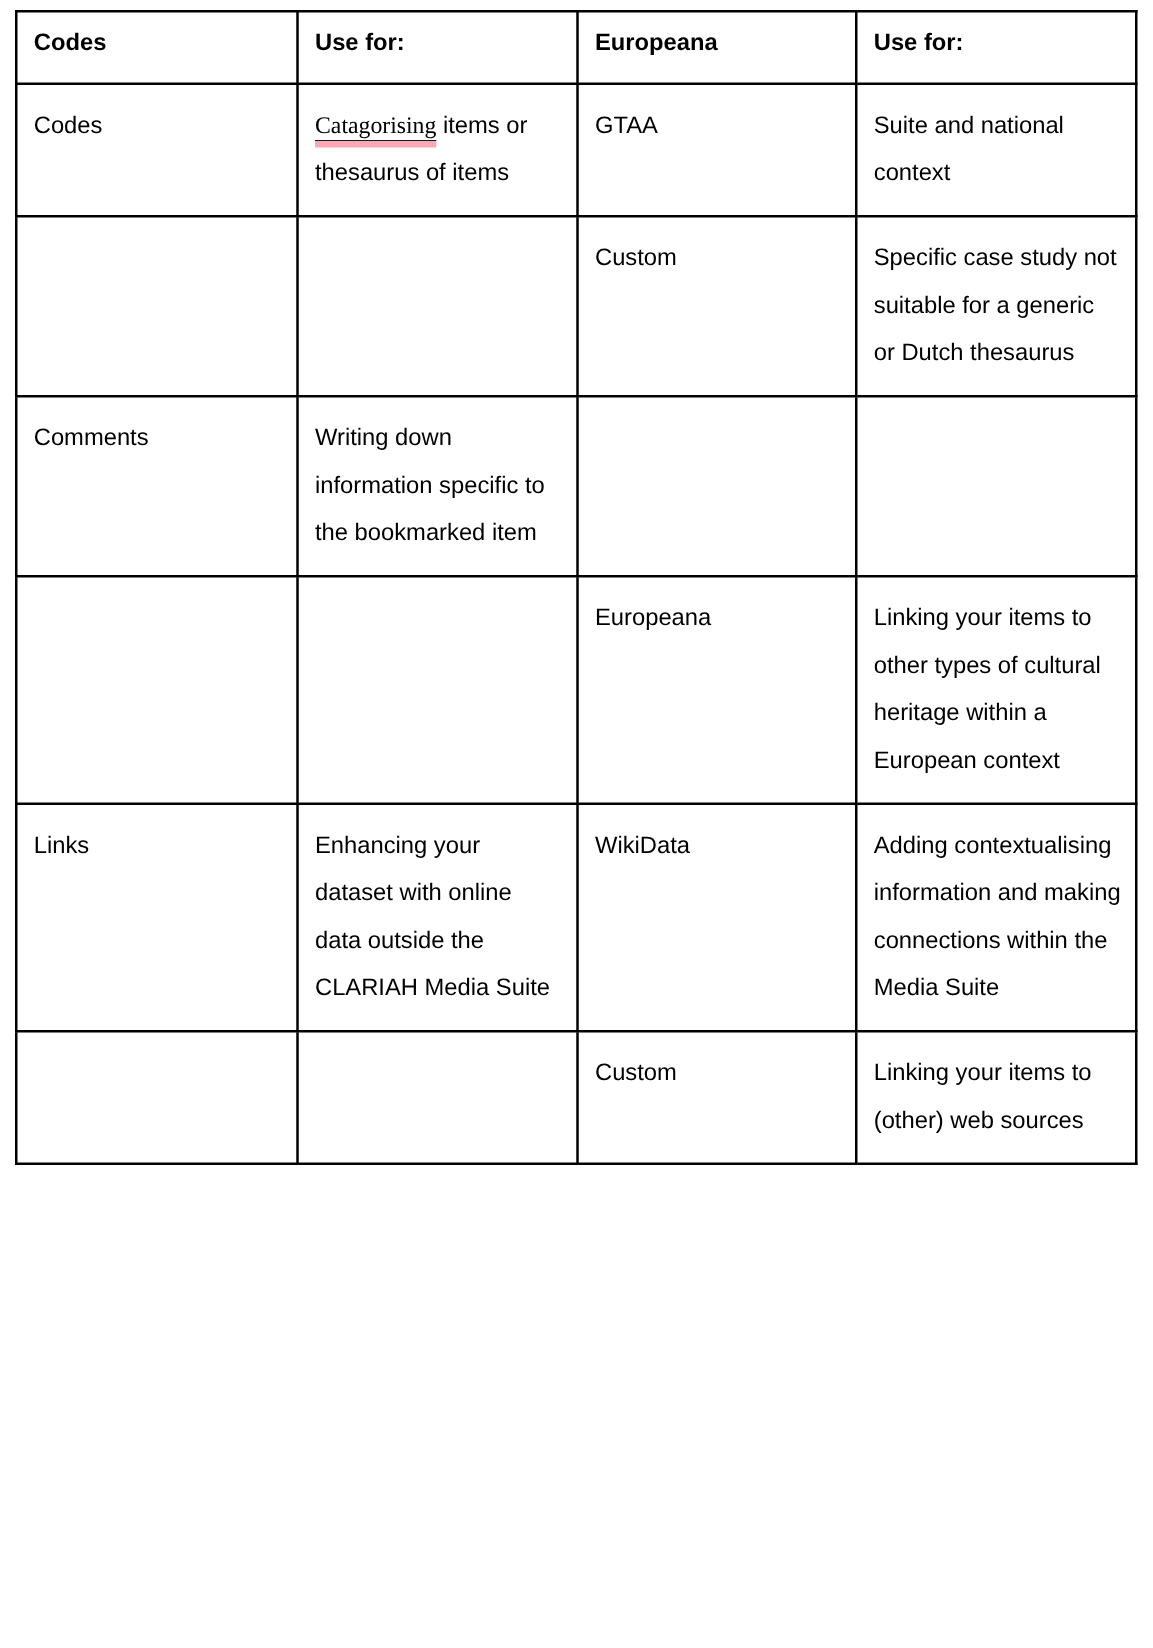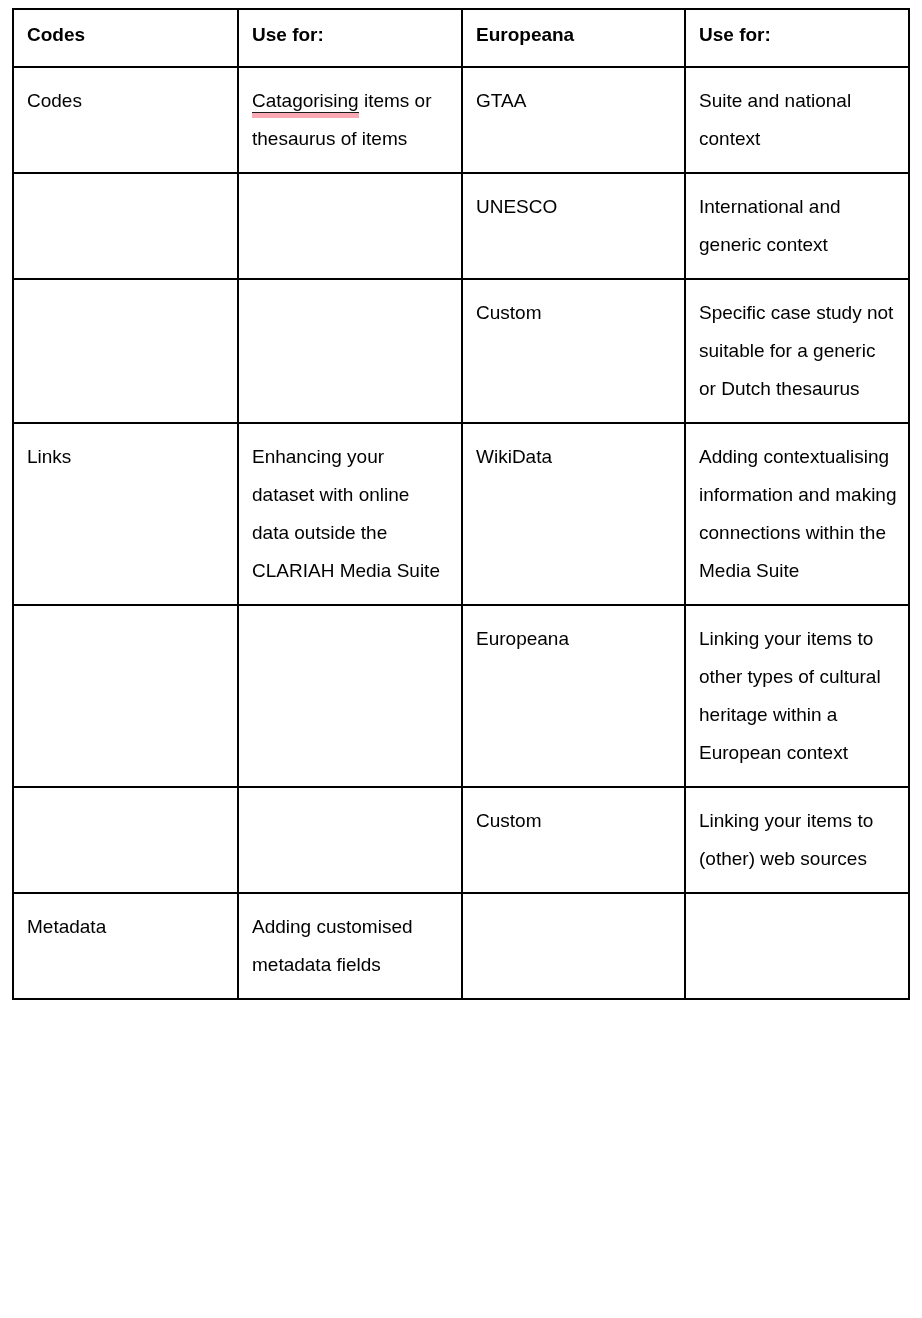--- a/index.html
+++ b/index.html
@@ -60,20 +60,21 @@
     height: 58px;
   }
 
   td.empty-cell { padding: 0; }
 
   
   .misspelled {
     position: relative;
     border-bottom: 1px solid #1a1a1a;
     padding-bottom: 1px;
+    font-family: Liberation Serif, serif;
   }
   .misspelled::after {
     content: "";
     position: absolute;
     left: 0;
     right: 0;
     bottom: -6px;
     height: 5px;
     background: #f9a8b4;
   }
@@ -104,59 +105,53 @@
 
     <tbody>
 
       <tr>
         <td><span class="cell-text">Codes</span></td>
         <td><span class="misspelled">Catagorising</span><span class="cell-text"> items or thesaurus of items</span></td>
         <td><span class="cell-text">GTAA</span></td>
         <td><span class="cell-text">Suite and national context</span></td>
       </tr>
 
-      <tr>
-        <td class="empty-cell"><span class="cell-text"></span></td>
-        <td class="empty-cell"><span class="cell-text"></span></td>
-        <td><span class="cell-text">UNESCO</span></td>
-        <td><span class="cell-text">International and generic context</span></td>
-      </tr>
 
       <tr>
         <td class="empty-cell"><span class="cell-text"></span></td>
         <td class="empty-cell"><span class="cell-text"></span></td>
         <td><span class="cell-text">Custom</span></td>
         <td><span class="cell-text">Specific case study not suitable for a generic or Dutch thesaurus</span></td>
       </tr>
 
+      <tr>
+        <td><span class="cell-text">Comments</span></td>
+        <td><span class="cell-text">Writing down information specific to the bookmarked item</span></td>
+        <td class="empty-cell"><span class="cell-text"></span></td>
+        <td class="empty-cell"><span class="cell-text"></span></td>
+      </tr>
+
+      <tr>
+        <td class="empty-cell"><span class="cell-text"></span></td>
+        <td class="empty-cell"><span class="cell-text"></span></td>
+        <td><span class="cell-text">Europeana</span></td>
+        <td><span class="cell-text">Linking your items to other types of cultural heritage within a European context</span></td>
+      </tr>
 
       <tr>
         <td><span class="cell-text">Links</span></td>
         <td><span class="cell-text">Enhancing your dataset with online data outside the CLARIAH Media Suite</span></td>
         <td><span class="cell-text">WikiData</span></td>
         <td><span class="cell-text">Adding contextualising information and making connections within the Media Suite</span></td>
       </tr>
 
       <tr>
         <td class="empty-cell"><span class="cell-text"></span></td>
         <td class="empty-cell"><span class="cell-text"></span></td>
-        <td><span class="cell-text">Europeana</span></td>
-        <td><span class="cell-text">Linking your items to other types of cultural heritage within a European context</span></td>
-      </tr>
-
-      <tr>
-        <td class="empty-cell"><span class="cell-text"></span></td>
-        <td class="empty-cell"><span class="cell-text"></span></td>
         <td><span class="cell-text">Custom</span></td>
         <td><span class="cell-text">Linking your items to (other) web sources</span></td>
       </tr>
 
-      <tr>
-        <td><span class="cell-text">Metadata</span></td>
-        <td><span class="cell-text">Adding customised metadata fields</span></td>
-        <td class="empty-cell"><span class="cell-text"></span></td>
-        <td class="empty-cell"><span class="cell-text"></span></td>
-      </tr>
 
     </tbody>
   </table>
 
 </div>
 
 </body></html>

